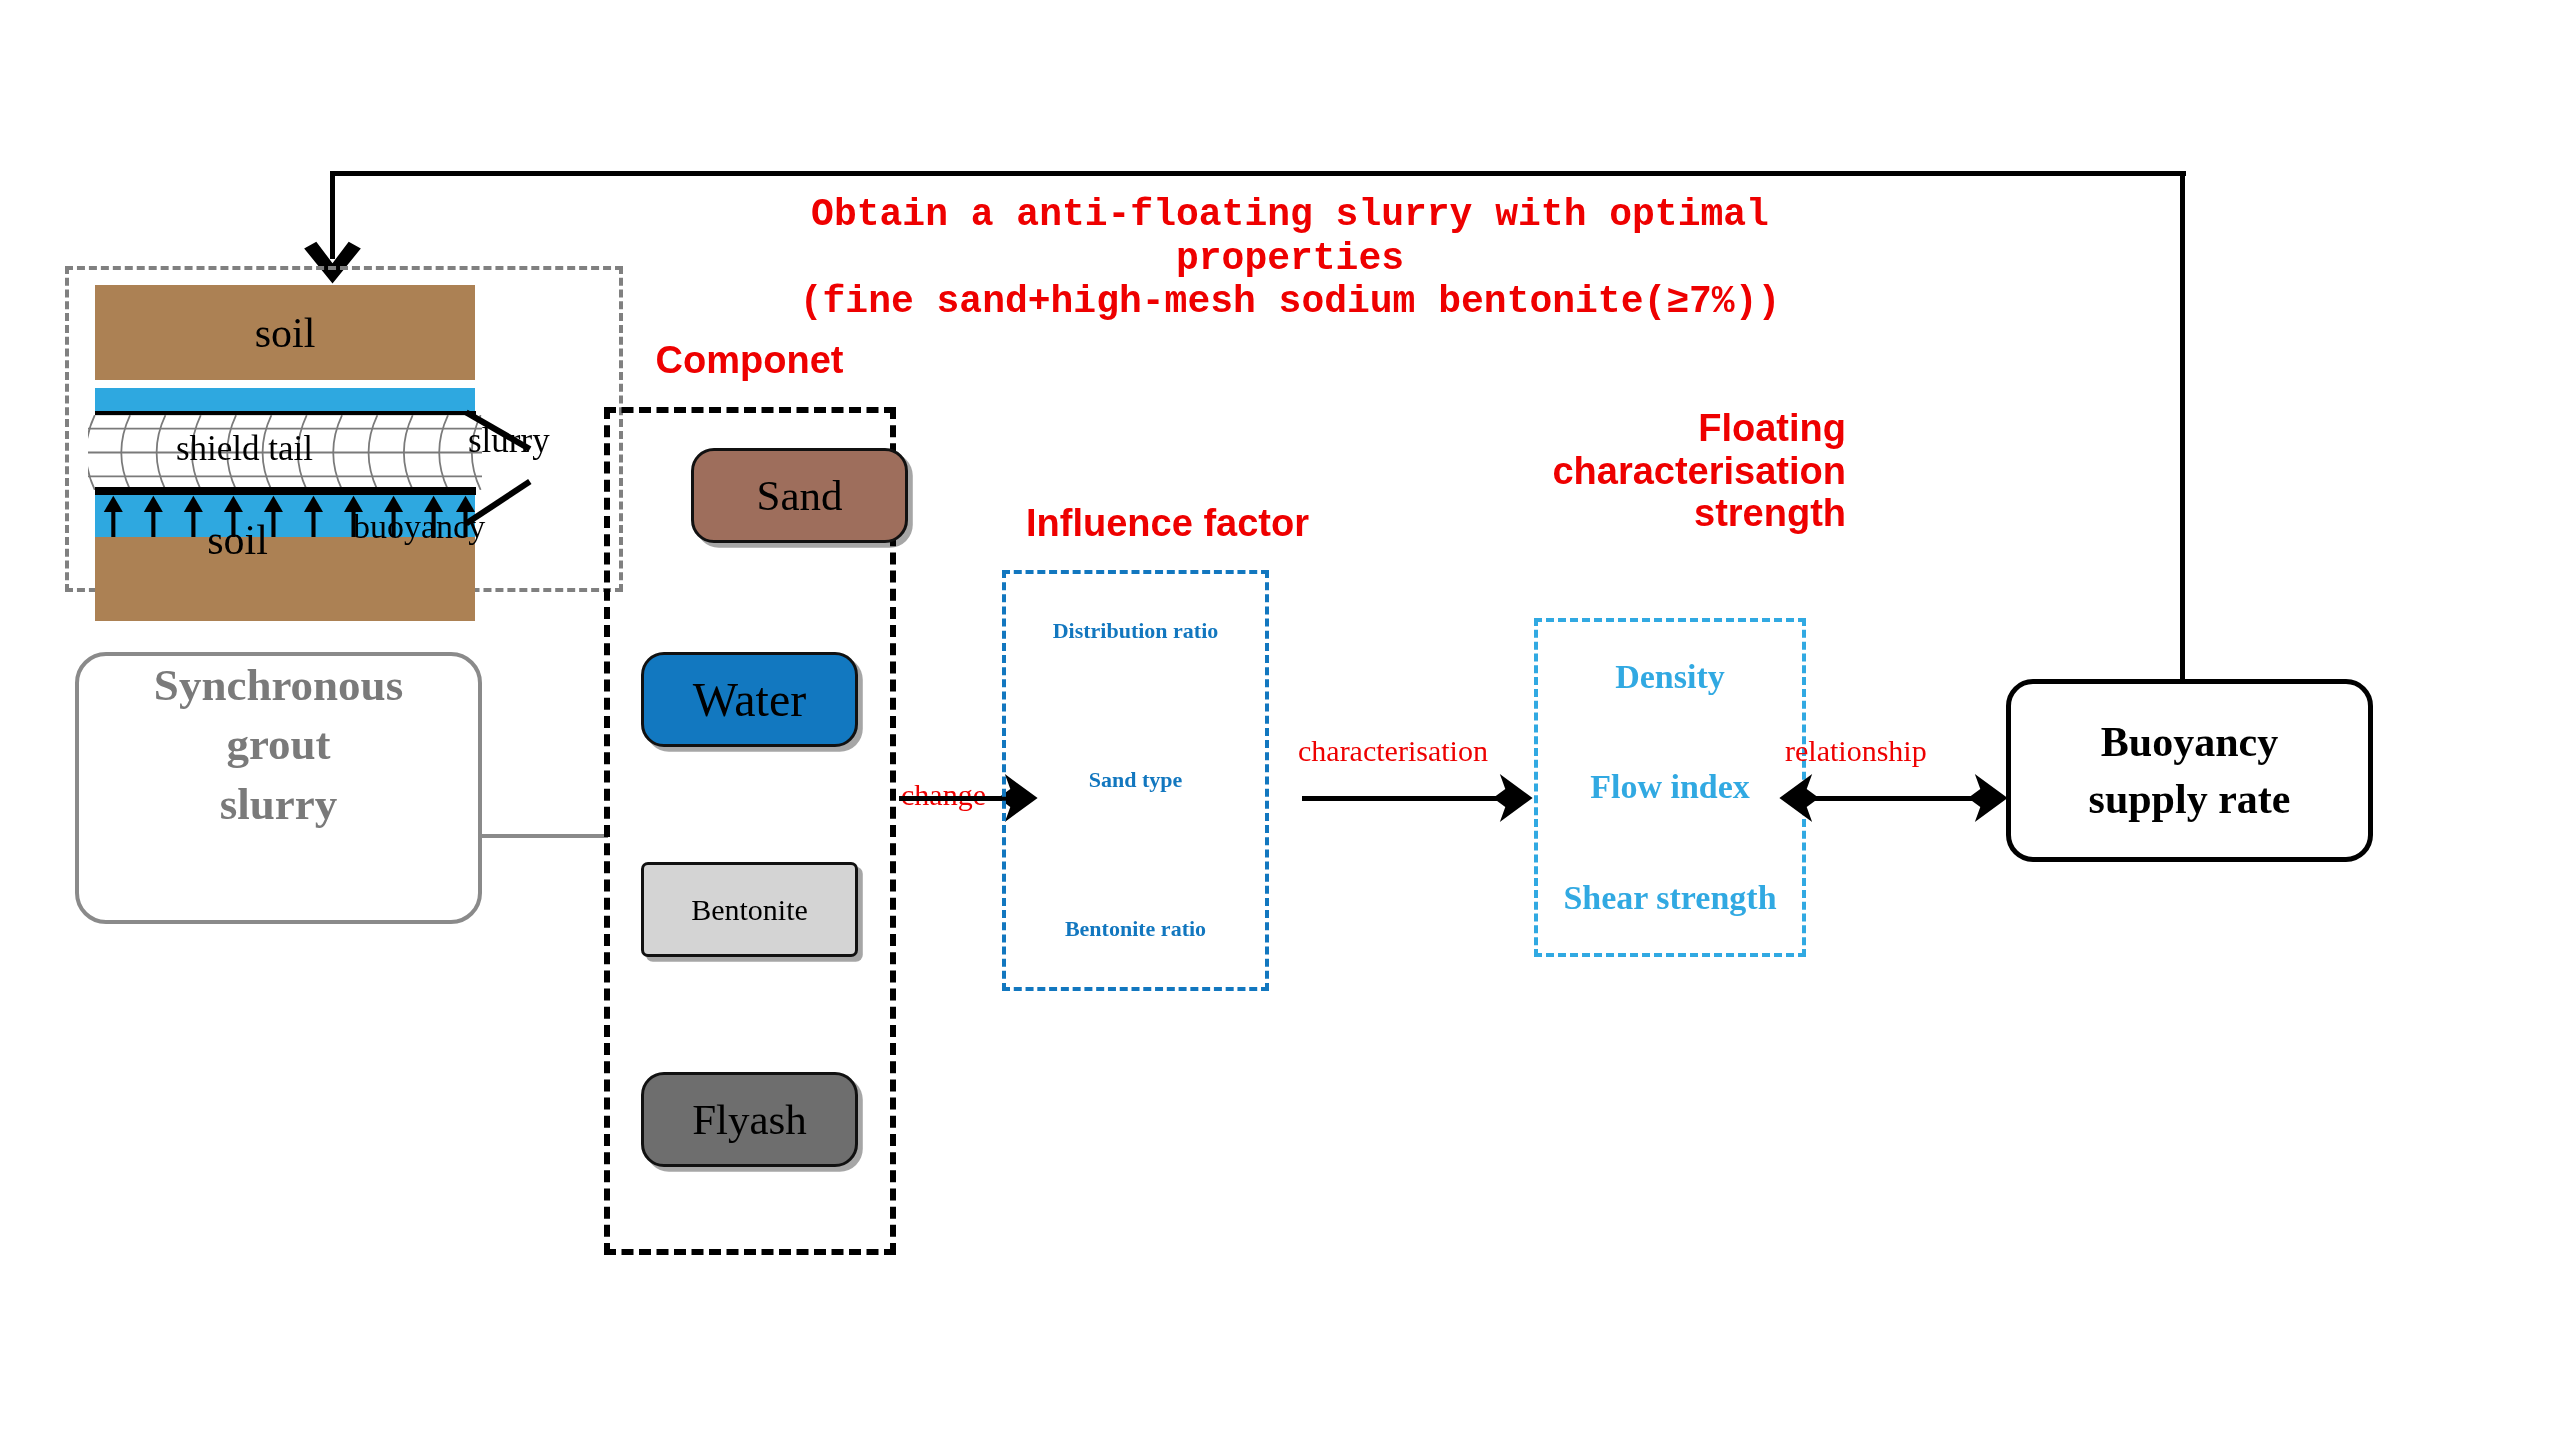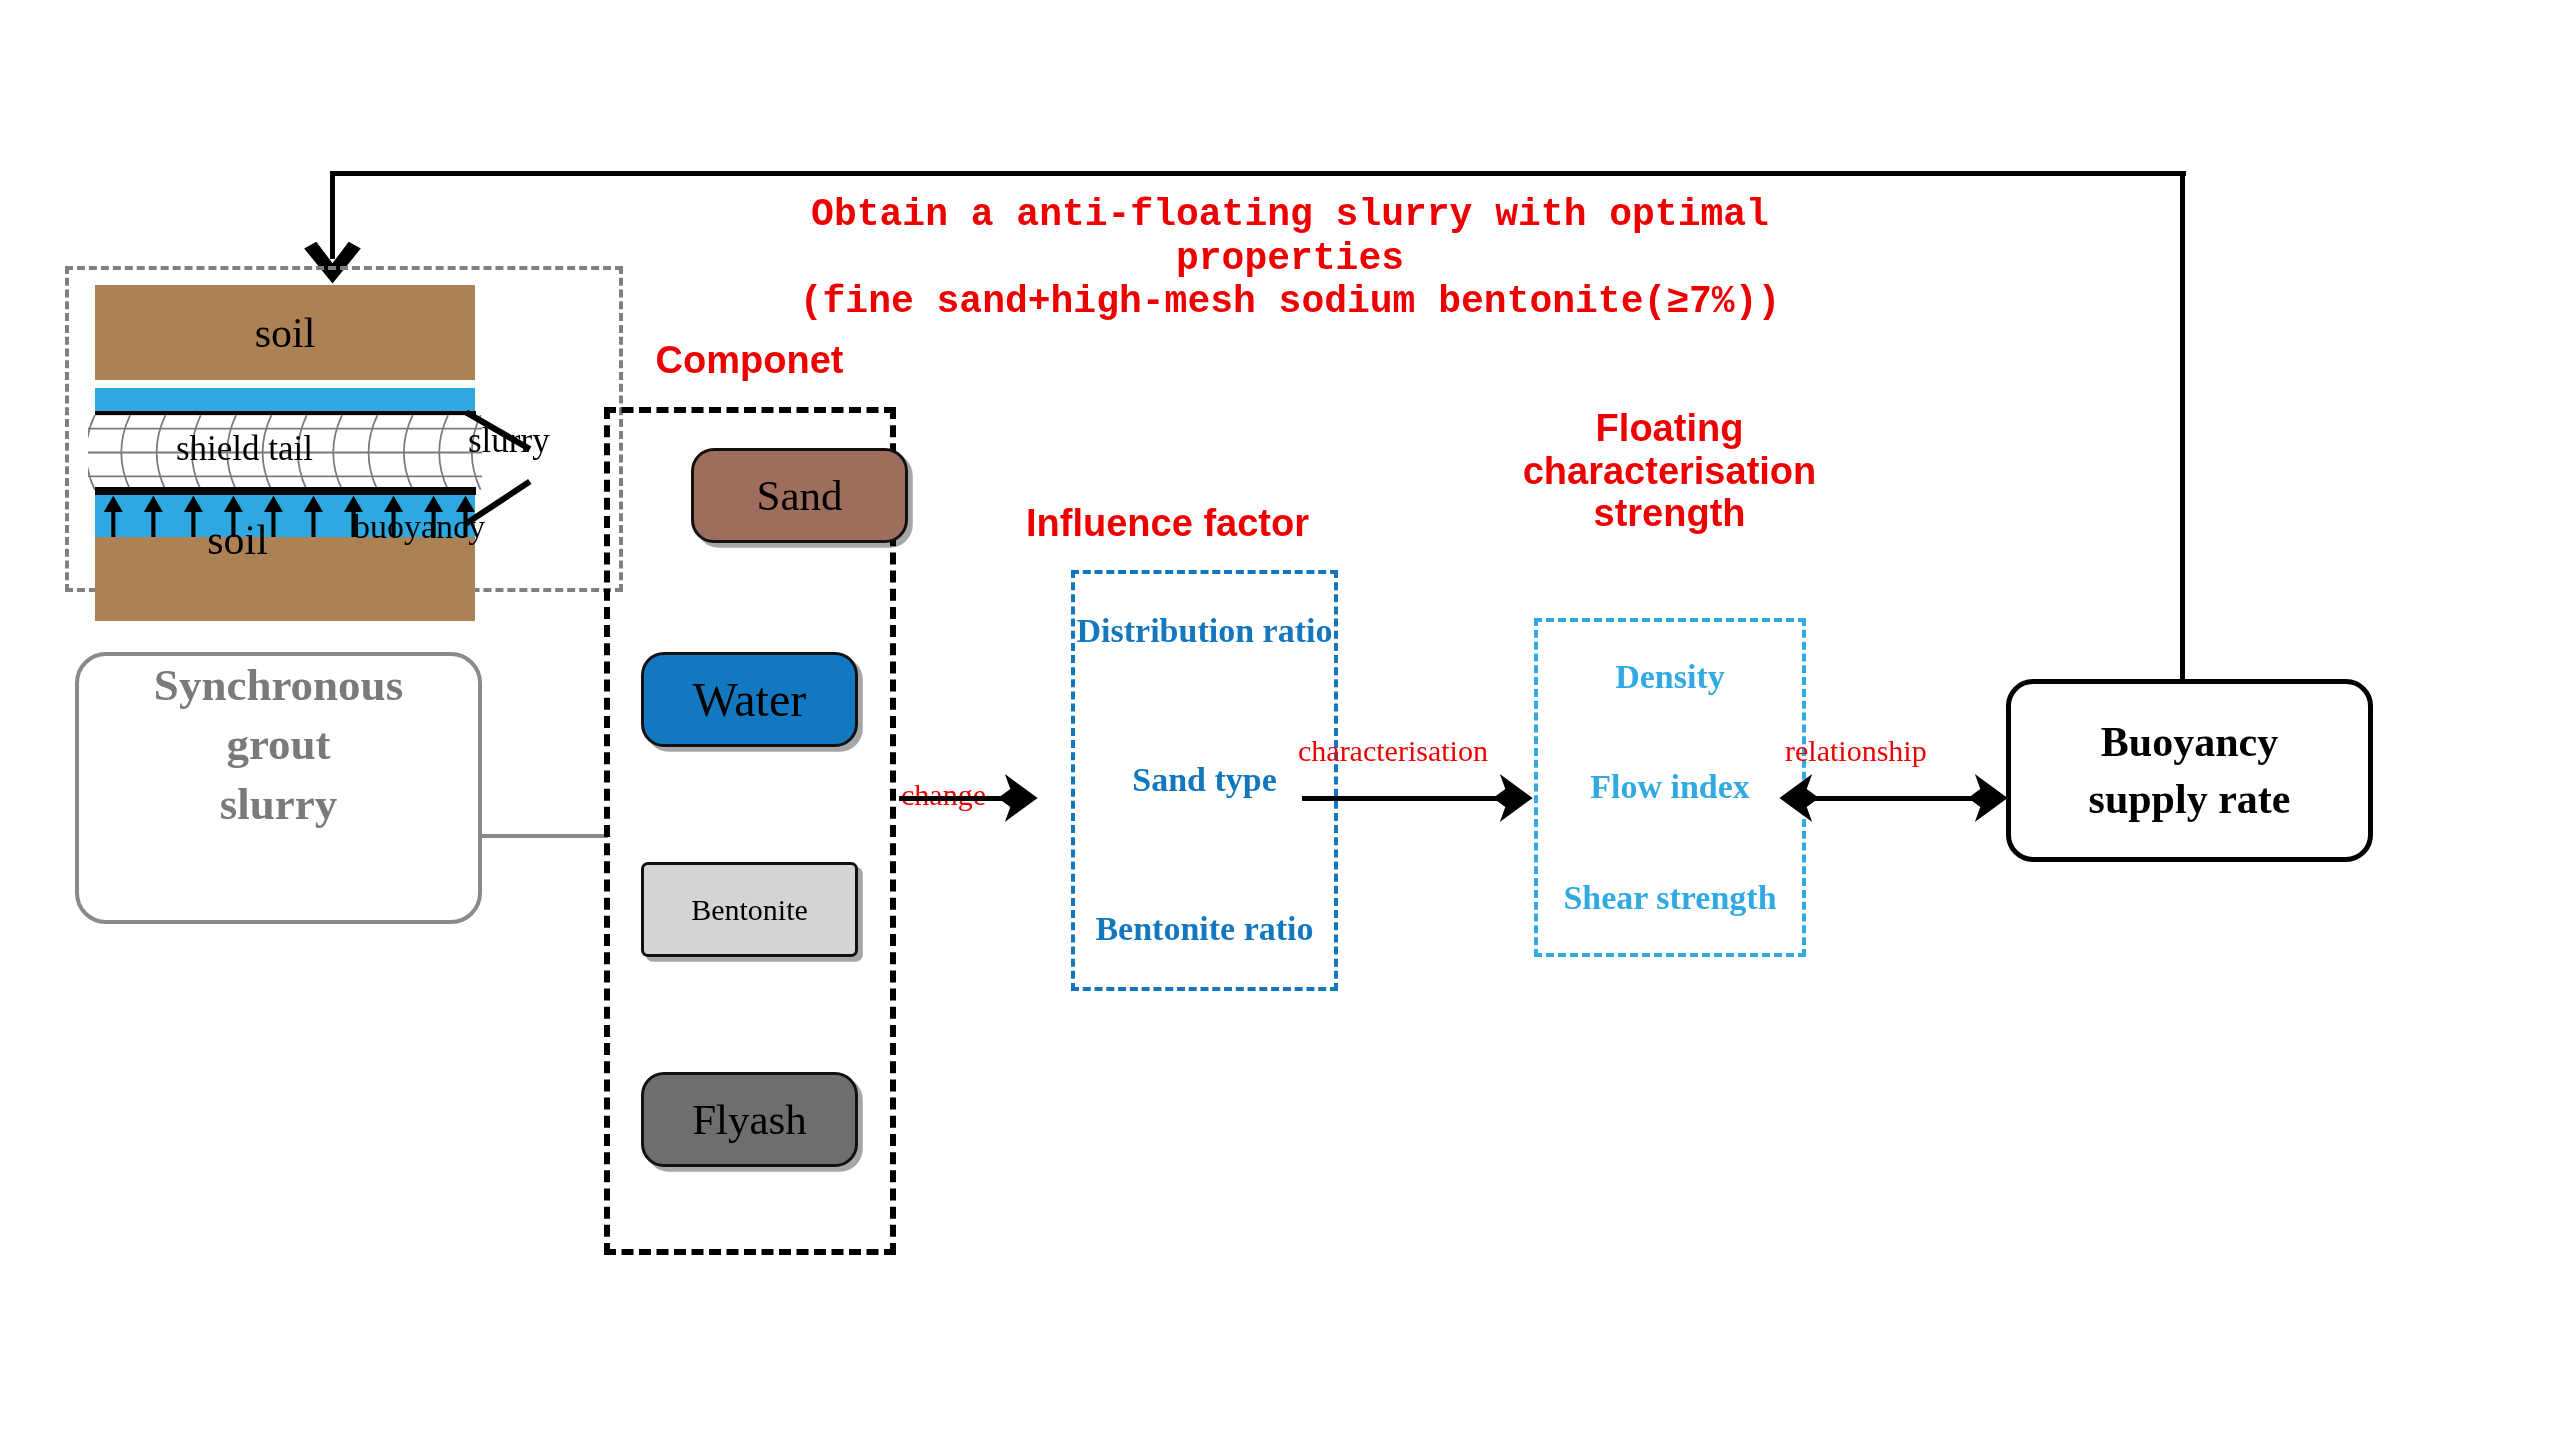--- a/index.html
+++ b/index.html
@@ -118,25 +118,25 @@
     flex-direction: column;
     align-items: center;
     justify-content: space-around;
     box-sizing: border-box;
     text-align: center;
     font-family: "Liberation Serif", serif;
     font-weight: bold;
     line-height: 1.12;
   }
   #influence-box {
-    left: 1071px; top: 570px;
+    left: 1002px; top: 570px;
     width: 267px; height: 421px;
     border: 4.8px dashed #1277bf;
     color: #1277bf;
-    font-size: 34px;
+    font-size: 22px;
     gap: 34px;
   }
   #param-box {
     left: 1534px; top: 618px;
     width: 272px; height: 339px;
     border: 4.8px dashed #31a9e2;
     color: #31a9e2;
     font-size: 34px;
   }
 
@@ -297,21 +297,21 @@
     <div>Sand type</div>
     <div>Bentonite ratio</div>
   </div>
 
   <div class="abs arrow-label" style="left:1298px; top:734px;">characterisation</div>
   <div class="abs line-h" style="left:1302px; top:796px; width:204px;"></div>
   <svg class="abs" style="left:1493px; top:770px;" width="41" height="56" viewBox="0 0 60 82">
     <path d="M58 41 L10 6 L18 28 L0 41 L18 54 L10 76 Z" fill="#000000"></path>
   </svg>
 
-  <div class="abs red-head" style="left:1493px; top:407px; width:353px; font-size:38px;">
+  <div class="abs red-head" style="left:1493px; top:407px; width:353px; font-size:38px;text-align:right;">
     <div>Floating</div>
     <div>characterisation</div>
     <div>strength</div>
   </div>
   <div class="abs factor-box" id="param-box">
     <div>Density</div>
     <div>Flow index</div>
     <div>Shear strength</div>
   </div>
 

